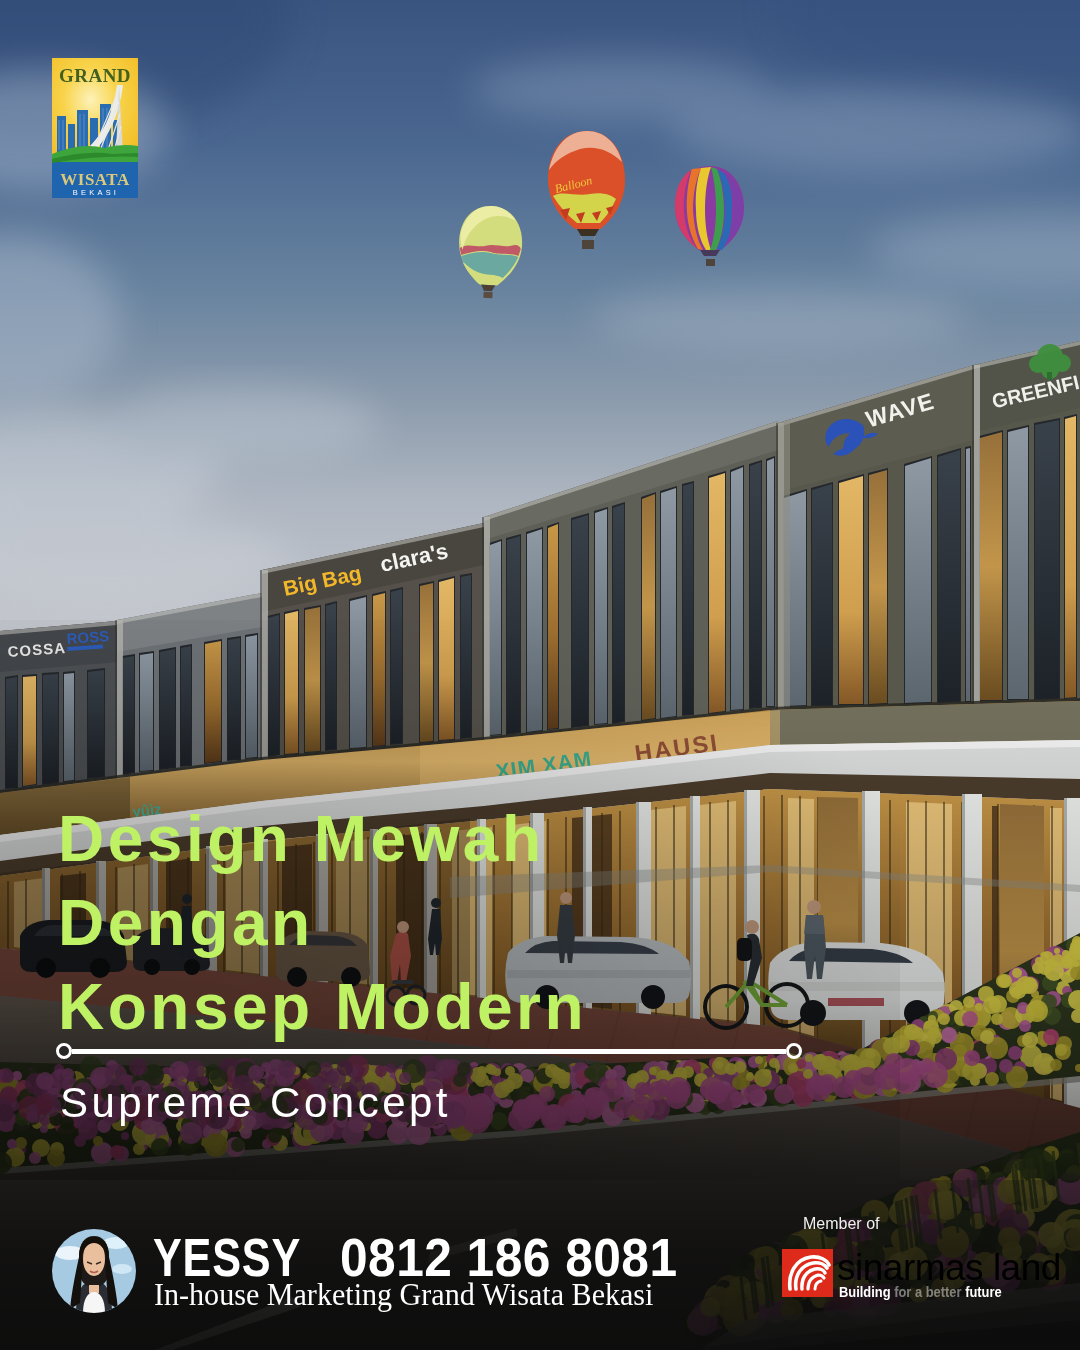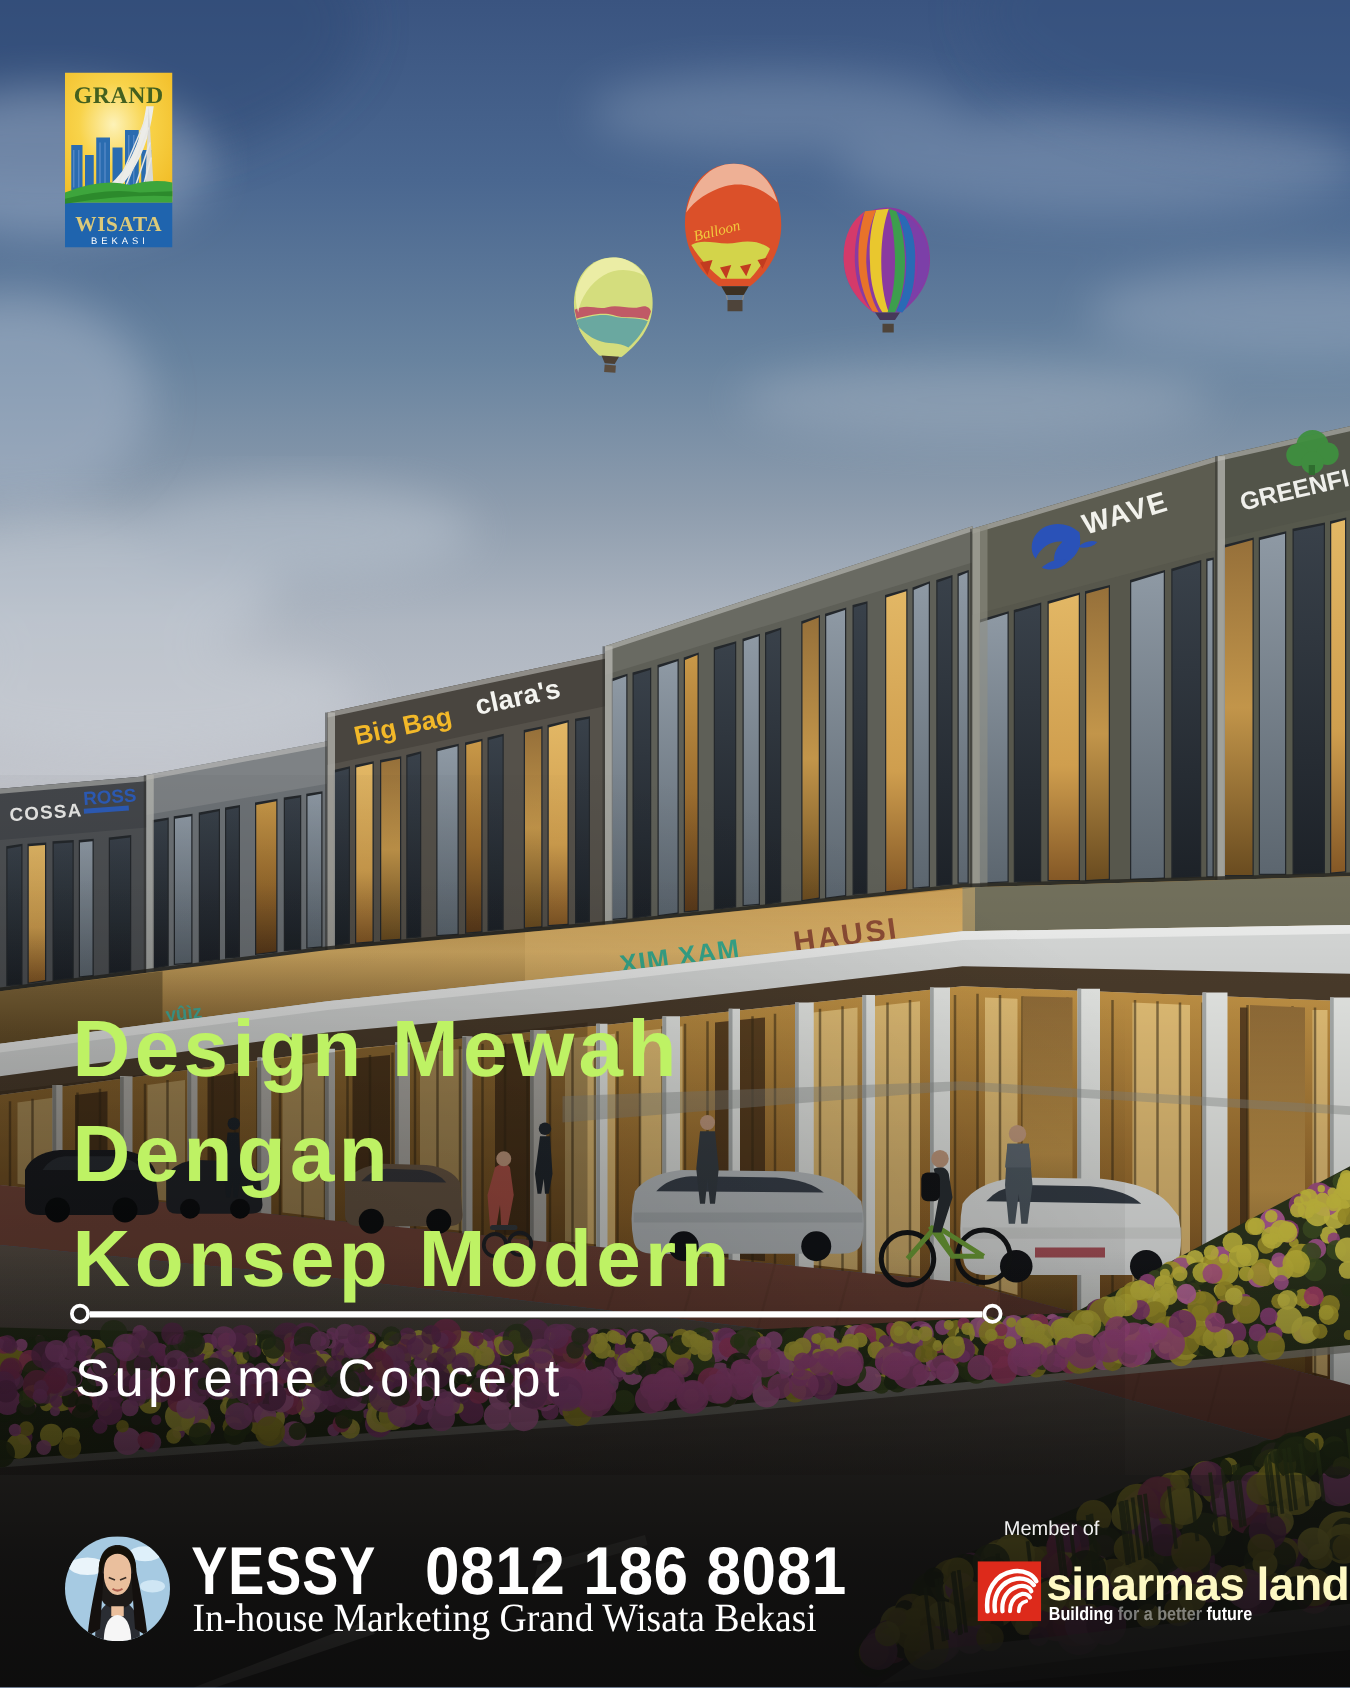--- a/index.html
+++ b/index.html
@@ -2117,17 +2117,17 @@
   <rect width="51" height="48" fill="#dd2a1b"></rect>
   <g fill="none" stroke="#fff" stroke-linecap="round">
     <path d="M8 40 C6 24 14 10 29 8 C38 7 45 11 47 16" stroke-width="3.6"></path>
     <path d="M14 40 C12 27 19 16 31 14 C38 13 43 16 45 19" stroke-width="3.6"></path>
     <path d="M20 40 C19 30 24 22 33 20 C38 19 42 21 43 24" stroke-width="3.4"></path>
     <path d="M26 40 C26 33 29 28 36 26 C39 26 41 27 42 29" stroke-width="3.2"></path>
     <path d="M33 40 C33 36 35 33 39 32" stroke-width="3"></path>
   </g>
 </svg>
 
-<div class="abs" style="left:837px;top:1247px;font-size:37px;font-weight:bold;color:#fef9c3;white-space:nowrap;letter-spacing:-0.5px;">sinarmas land</div>
+<div class="abs" style="left:837px;top:1247px;font-size:37px;font-weight:normal;color:#000000;white-space:nowrap;letter-spacing:-0.5px;">sinarmas land</div>
 
 <div class="abs" style="left:839px;top:1283px;font-size:15px;font-weight:bold;color:#fff;white-space:nowrap;transform:scaleX(0.86);transform-origin:left top;">Building <span style="opacity:0.45;">for a better</span> future</div>
 
 </div>
 
 </body></html>

